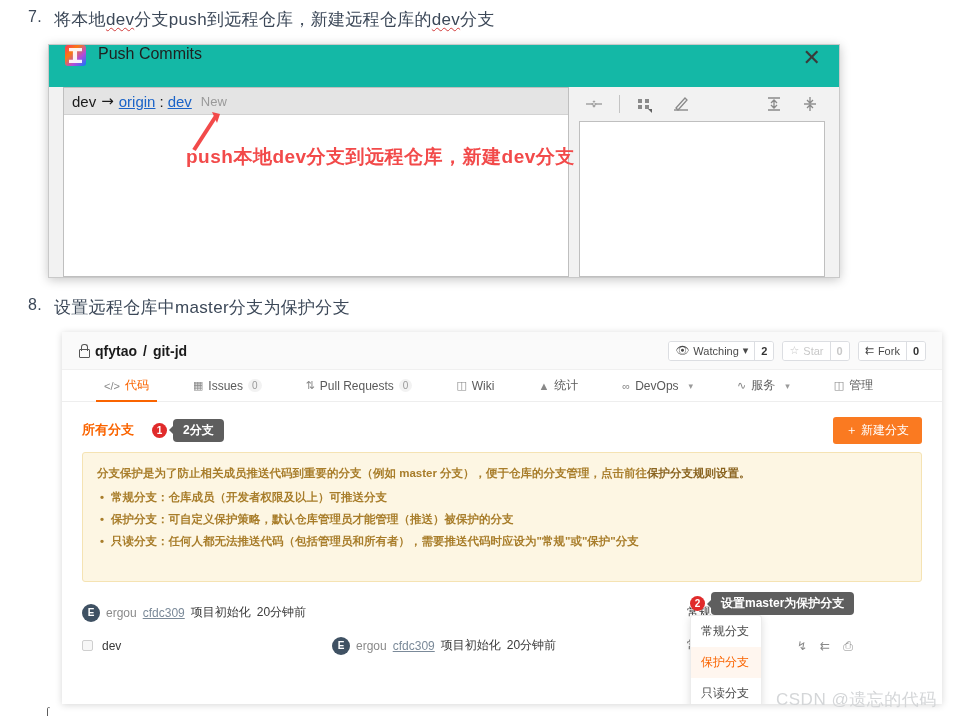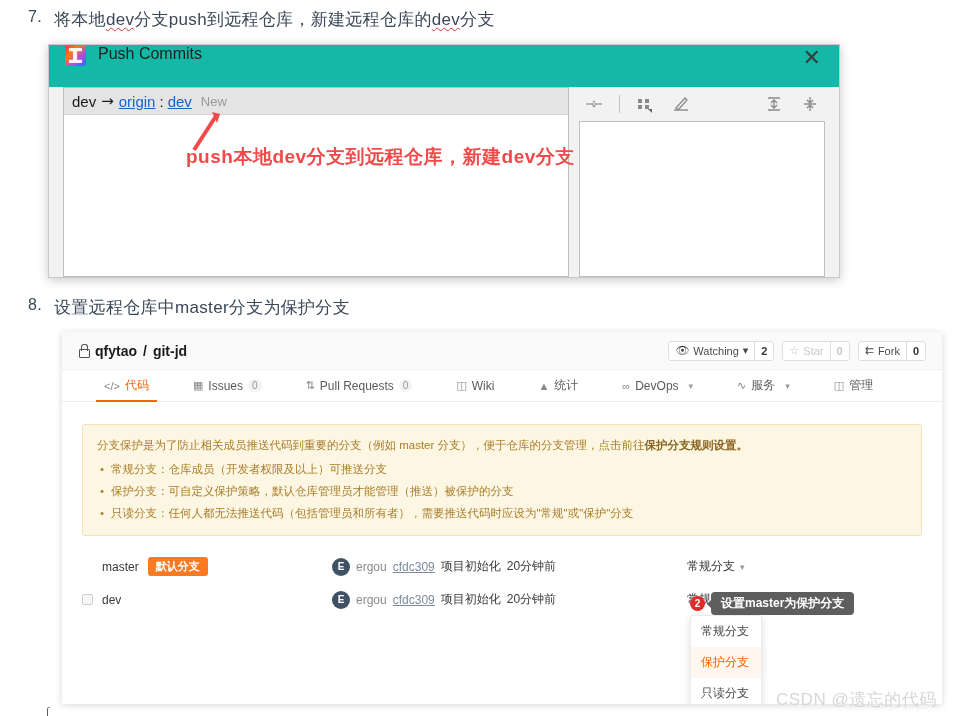--- a/index.html
+++ b/index.html
@@ -217,24 +217,25 @@
     background:#fa7a21; color:#fff;
     font-size:12px; padding:5px 13px; border-radius:3px;
     white-space:nowrap;
   }
 
   .notice {
     margin-top: 8px;
     background:#fdf6e3;
     border:1px solid #f5e3b3;
     border-radius:3px;
-    padding: 10px 14px 11px 14px;
+    padding: 10px 14px 29px 14px;
     color:#a87d2a;
     font-size:11.5px;
     line-height:1.9;
+    font-weight:bold;
   }
   .notice b { color:#8a6420; }
   .notice ul { margin:2px 0 0 0; padding-left:14px; }
   .notice li { list-style: none; position:relative; }
   .notice li::before { content:"•"; position:absolute; left:-11px; }
 
   .tbl { margin-top: 14px; }
   .tbl-head, .tbl-row { display:flex; align-items:center; }
   .tbl-head { color:#6b6b6b; font-size:12px; padding-bottom:12px; }
   .tbl-row { height: 33px; font-size:12px; color:#3a3a3a; }
@@ -448,40 +449,41 @@
       <span class="caret">▾</span>
     </span>
     <span class="nav-item">
       <span class="nav-ico">◫</span>
       <span>管理</span>
     </span>
   </div>
 
   <div class="gitee-body">
 
+    <div class="branch-head">
+      <span class="all-branch">所有分支</span>
+      <span class="marker">1</span>
+      <span class="tip-dark">2分支</span>
+      <span class="new-branch-btn">＋ 新建分支</span>
+    </div>
 
     <div class="notice">
       <div>
         <span>分支保护是为了防止相关成员推送代码到重要的分支（例如 master 分支），便于仓库的分支管理，点击前往</span><b>保护分支规则设置。</b>
       </div>
       <ul>
         <li>常规分支：仓库成员（开发者权限及以上）可推送分支</li>
         <li>保护分支：可自定义保护策略，默认仓库管理员才能管理（推送）被保护的分支</li>
         <li>只读分支：任何人都无法推送代码（包括管理员和所有者），需要推送代码时应设为"常规"或"保护"分支</li>
       </ul>
     </div>
 
     <div class="tbl">
 
       <div class="tbl-row">
-        <span class="c-name">
-          <span class="chk invisible"></span>
-          <span>master</span>
-          <span class="badge-default">默认分支</span>
-        </span>
         <span class="c-info">
           <span class="avatar">E</span>
           <span class="muted">ergou</span>
           <span class="link-sha">cfdc309</span>
           <span>项目初始化</span>
           <span>20分钟前</span>
         </span>
         <span class="c-status">
           <span>常规分支</span>
           <span class="caret">▾</span>

